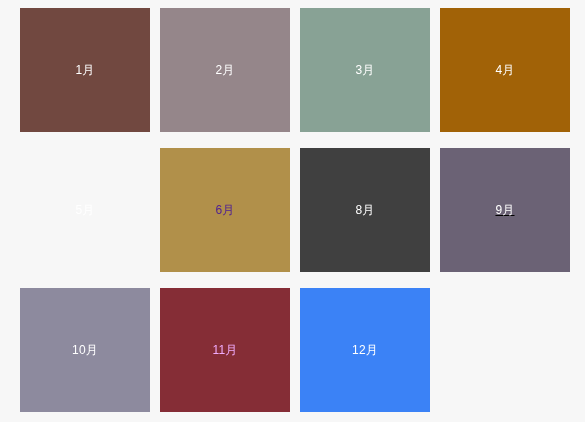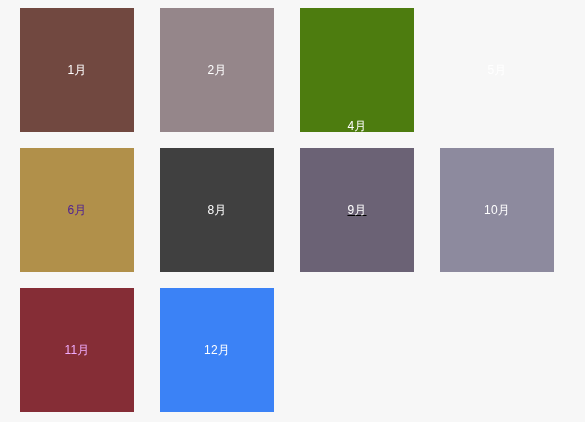--- a/index.html
+++ b/index.html
@@ -25,21 +25,21 @@
     column-gap: 15px;
     row-gap: 16px;
     align-content: start;
     justify-content: start;
   }
   .swatch-tile {
     position: relative;
     display: flex;
     align-items: center;
     justify-content: center;
-    width: 114px;
+    width: 130px;
     height: 124px;
     box-sizing: border-box;
     overflow: hidden;
   }
   .swatch-label {
     font-size: 12px;
     line-height: 1;
     font-weight: 400;
     color: #ffffff;
     letter-spacing: 0.2px;
@@ -54,22 +54,25 @@
 <div id="swatch-grid">
 
   <div class="swatch-tile" style="background-color: rgb(113, 72, 64);">
     <span class="swatch-label" style="color: rgb(255, 255, 255);">1月</span>
   </div>
 
   <div class="swatch-tile" style="background-color: rgb(149, 134, 138);">
     <span class="swatch-label" style="color: rgb(255, 255, 255);">2月</span>
   </div>
 
+  <div class="swatch-tile" style="background-color: rgb(136, 162, 149);">
+    <span class="swatch-label" style="color: rgb(255, 255, 255);">3月</span>
+  </div>
 
-  <div class="swatch-tile" style="background-color: #4d7c0f; align-items: flex-end;">
+  <div class="swatch-tile" style="background-color: #a16207;">
     <span class="swatch-label" style="color: rgb(255, 255, 255);">4月</span>
   </div>
 
   <div class="swatch-tile">
     <span class="swatch-label" style="color: rgb(255, 255, 255);">5月</span>
   </div>
 
   <div class="swatch-tile" style="background-color: rgb(177, 144, 74);">
     <span class="swatch-label" style="color: #4c1d95;">6月</span>
   </div>

